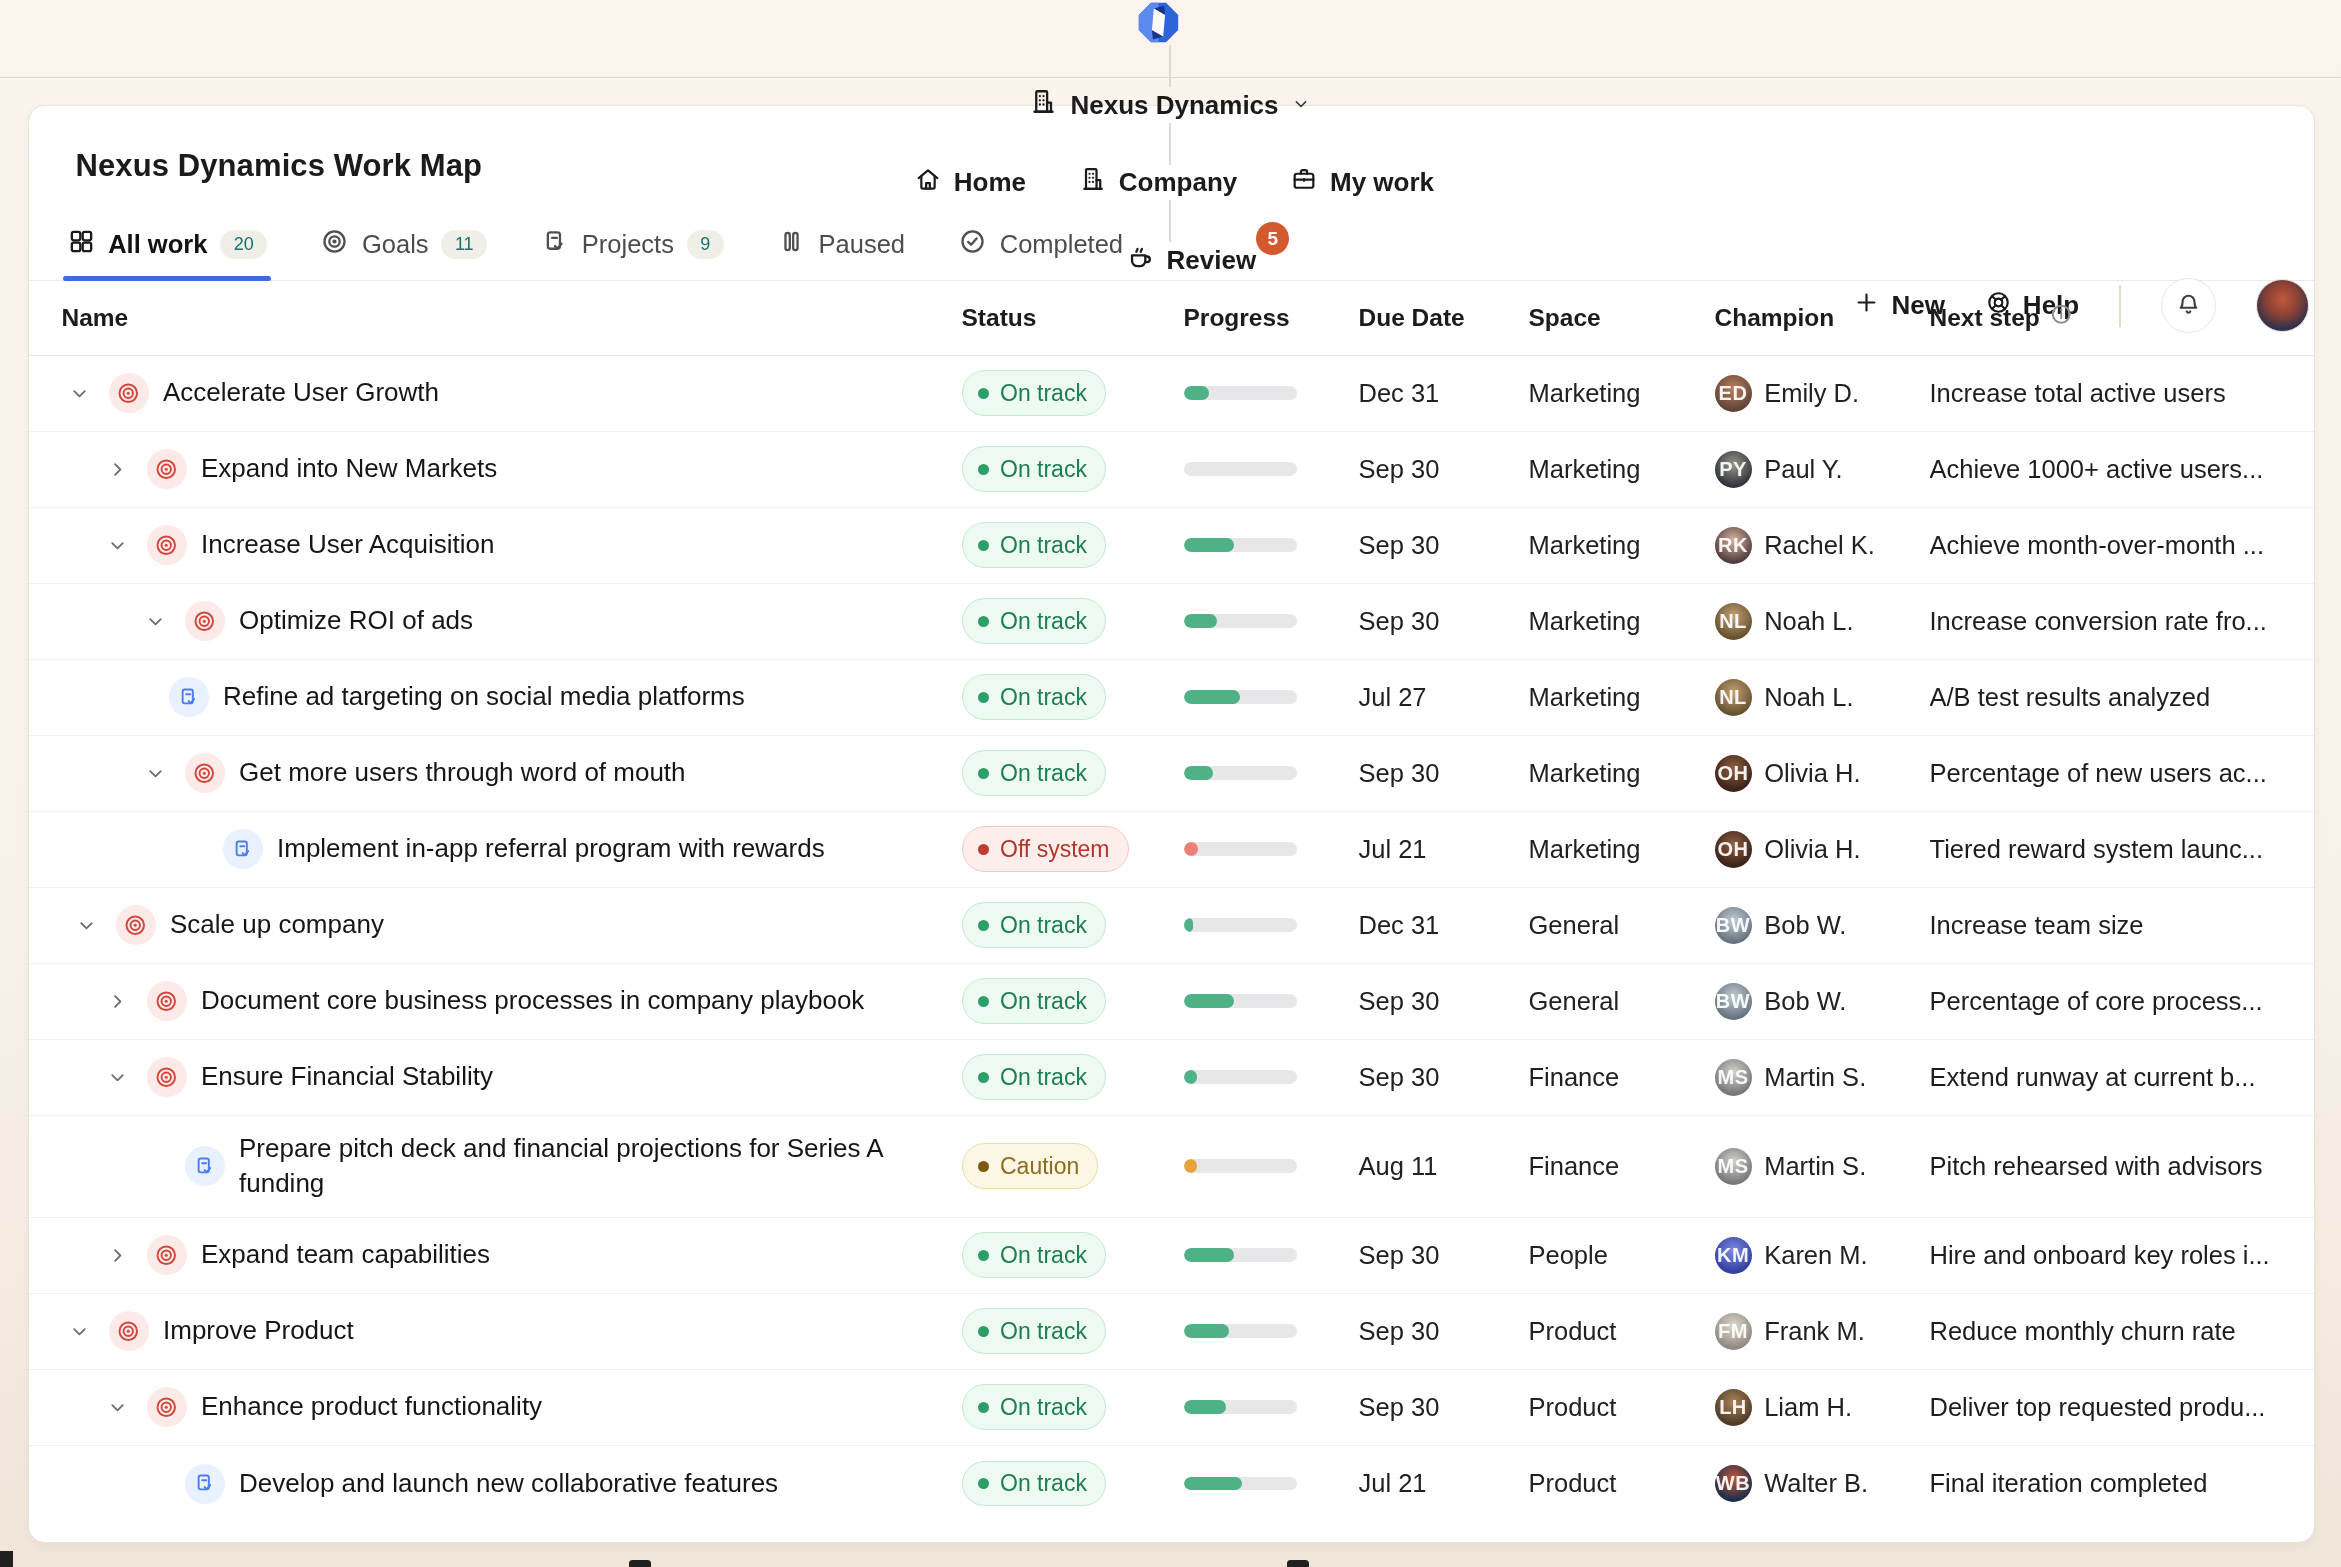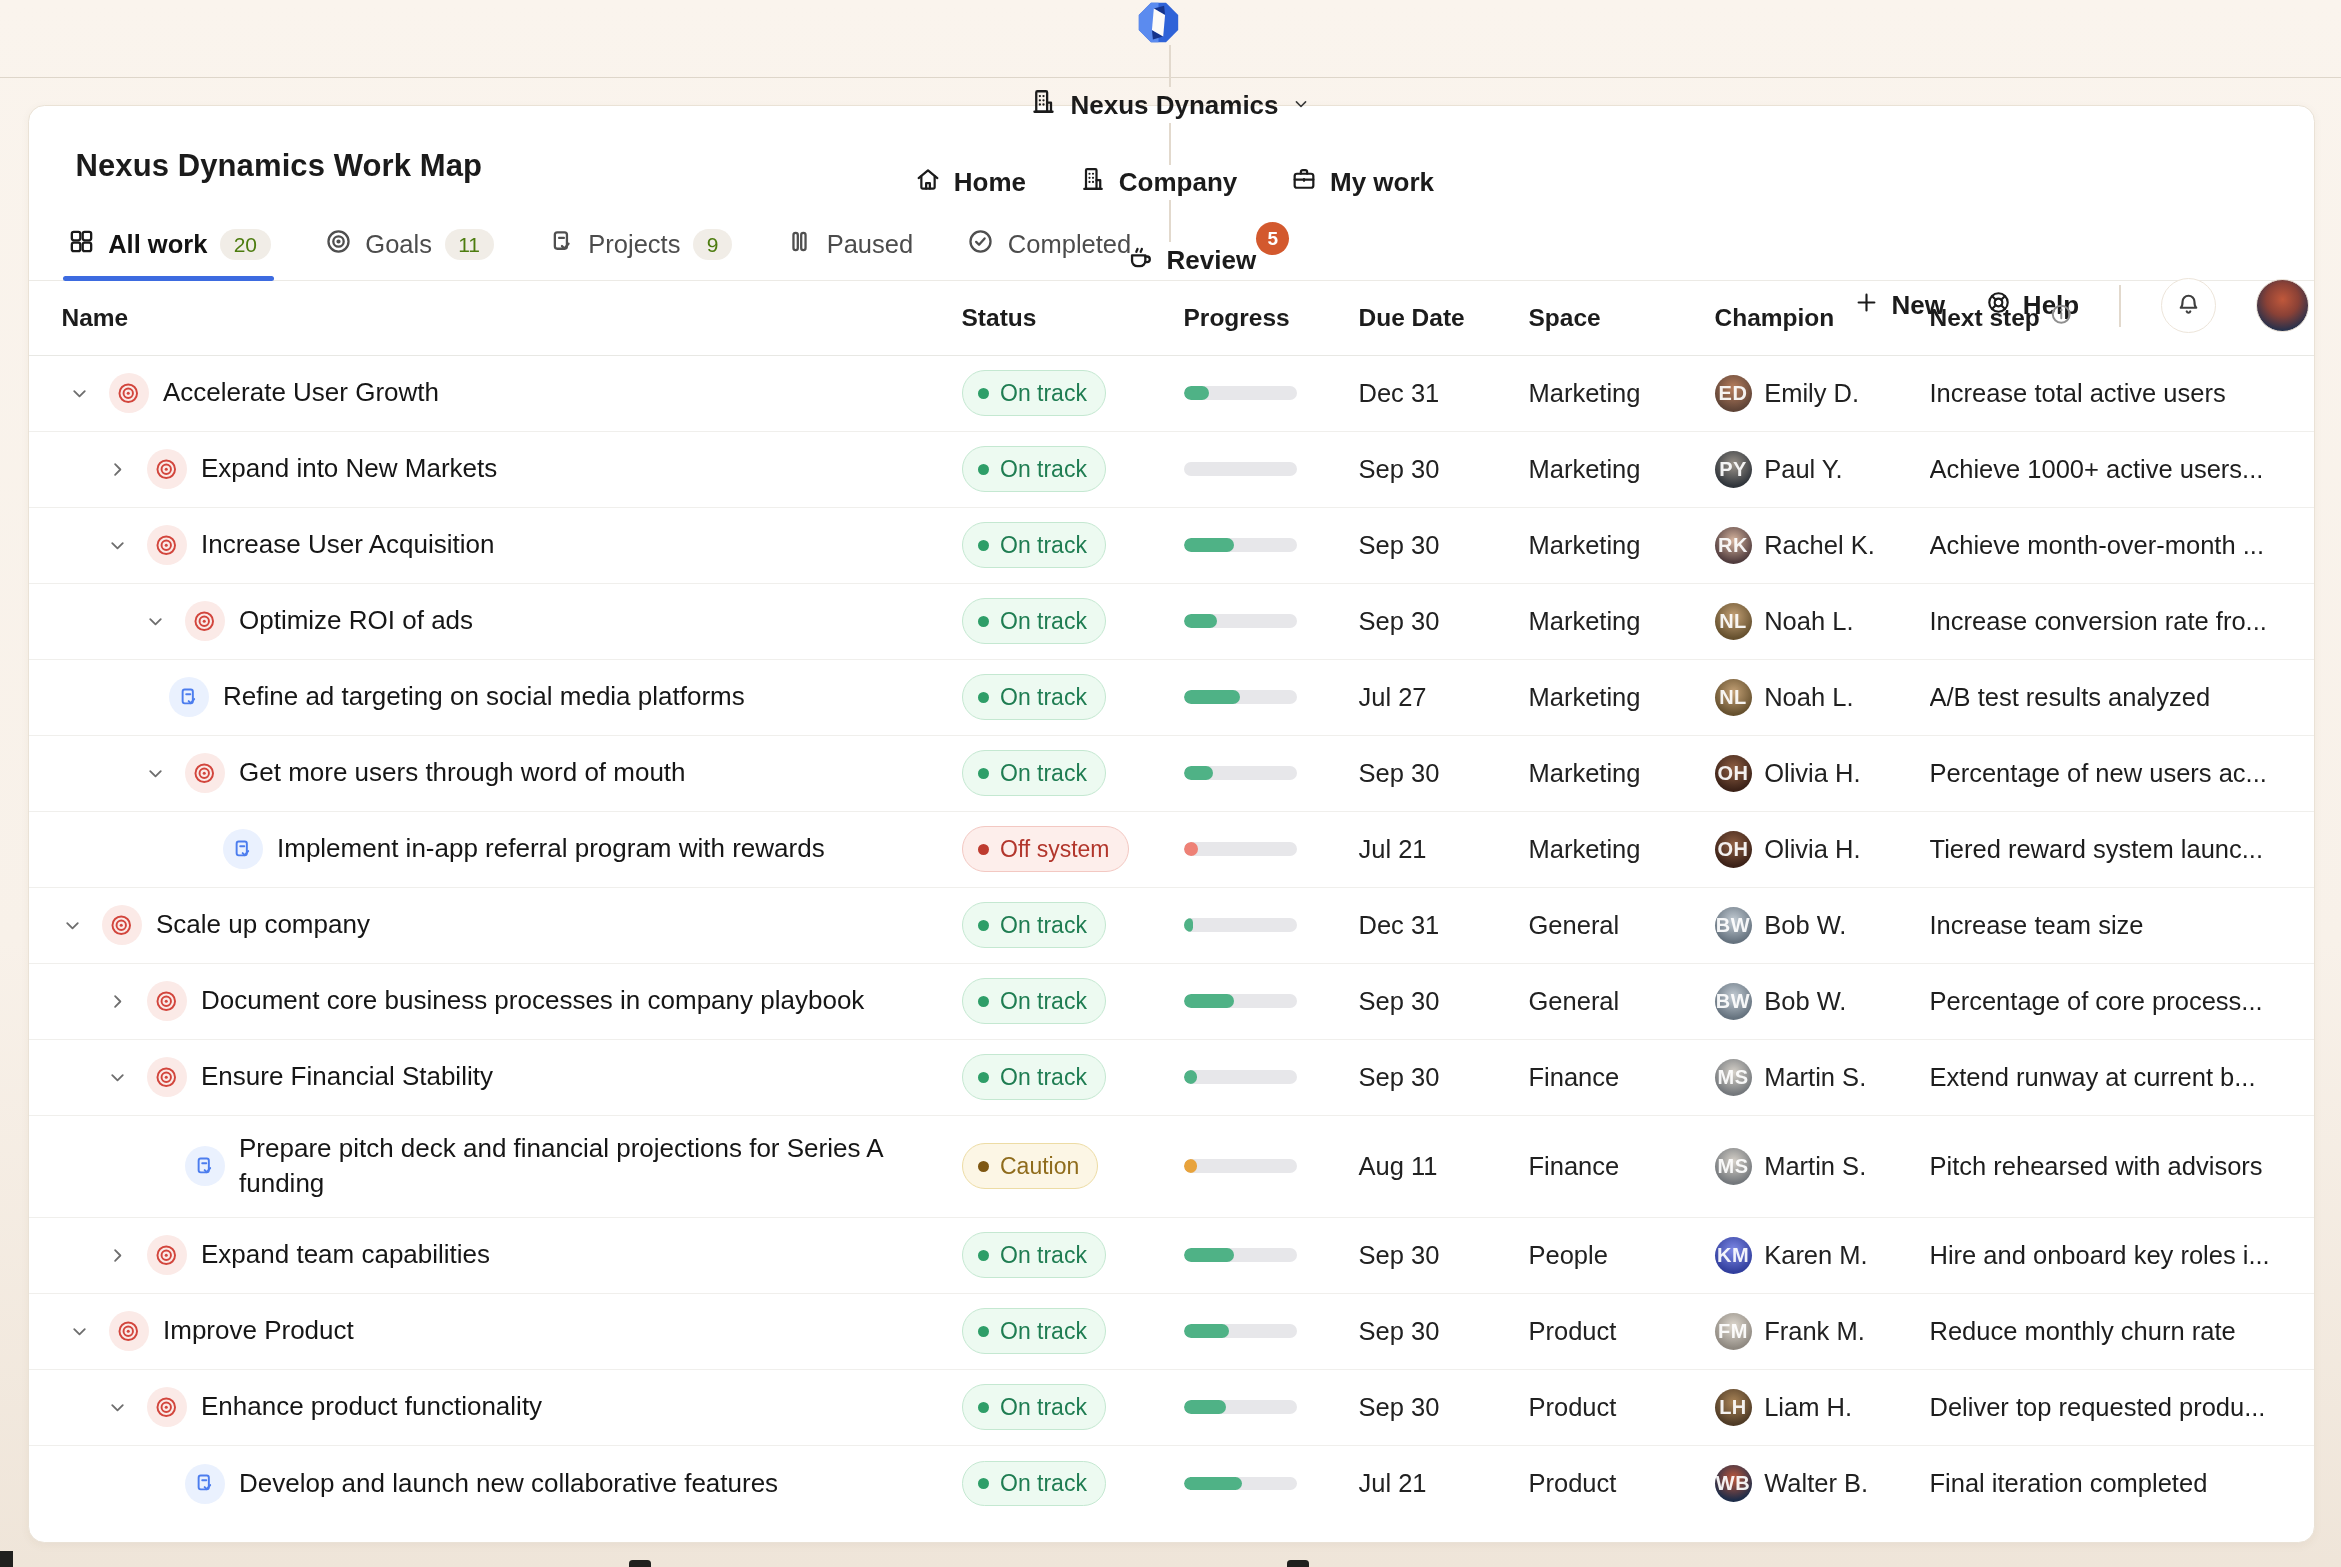--- a/index.html
+++ b/index.html
@@ -72,22 +72,22 @@
     display: flex; align-items: stretch; gap: 53px;
     padding: 0 38px; height: 71px;
     border-bottom: 1.8px solid #ECEAE5;
   }
   .tab {
     position: relative; display: flex; align-items: center; gap: 12.7px;
     font-size: 25.5px; font-weight: 500; color: #4c4c4c; cursor: pointer;
   }
   .tab .icon svg { width: 29px; height: 29px; color: #4f4f4f; }
   .tab .count {
-    background: #F1EDE7; color: #4d7c0f; border-radius: 908px;
-    font-size: 21px; padding: 3.6px 13.6px; font-weight: 500;
+    background: #F1EDE7; color: #0f766e; border-radius: 908px;
+    font-size: 18px; padding: 3.6px 13.6px; font-weight: 500;
   }
   .tab.active { color: #121212; font-weight: 600; }
   .tab.active .icon svg { color: #1a1a1a; }
   .tab.active::after {
     content: ""; position: absolute; left: -3.6px; right: -3.6px; bottom: -1.8px;
     height: 5.5px; border-radius: 3.6px; background: #3D6BE0;
   }
 
   
   .grid-row {
@@ -520,21 +520,21 @@
         </div>
         <div class="cell-text">Jul 21</div>
         <div class="cell-text">Marketing</div>
         <div class="champ-cell">
           <span class="champ-avatar" style="background: radial-gradient(circle at 50% 36%, rgb(142, 95, 67) 0%, rgb(60, 34, 24) 72%);">OH</span>
           <span class="cell-text">Olivia H.</span>
         </div>
         <div class="next-cell">Tiered reward system launc...</div>
       </div>
       <div class="grid-row row">
-        <div class="name-cell" style="padding-left: 26px; align-items: center;">
+        <div class="name-cell" style="padding-left: 40px; align-items: center;">
           <span class="chev-btn">
             <svg viewBox="0 0 24 24" fill="none" stroke="currentColor" stroke-width="1.9" stroke-linecap="round" stroke-linejoin="round">
               <path d="M6.5 9.5 12 15l5.5-5.5"></path>
             </svg>
           </span>
           <span class="row-icon goal">
             <svg viewBox="0 0 24 24" fill="none" stroke="currentColor" stroke-width="1.9" stroke-linecap="round" stroke-linejoin="round">
               <circle cx="12" cy="12" r="8.6"></circle>
               <circle cx="12" cy="12" r="4.6"></circle>
               <circle cx="12" cy="12" r="1.5" fill="currentColor" stroke="none"></circle>

